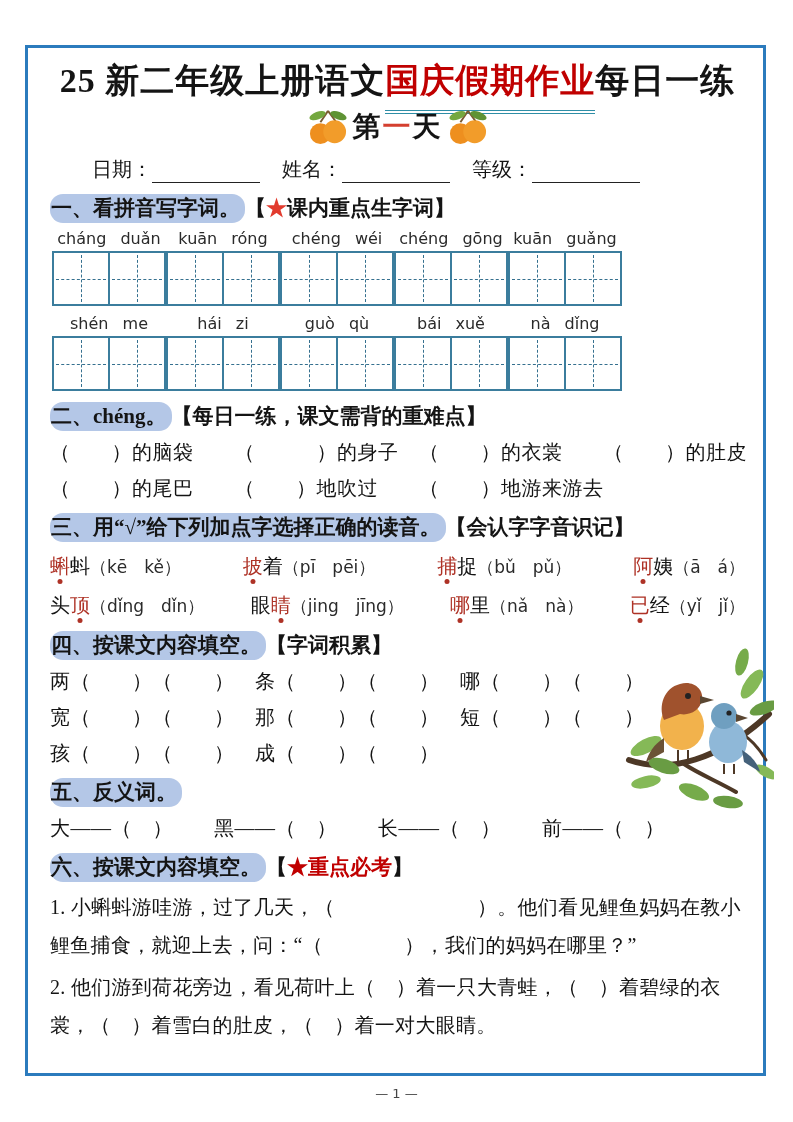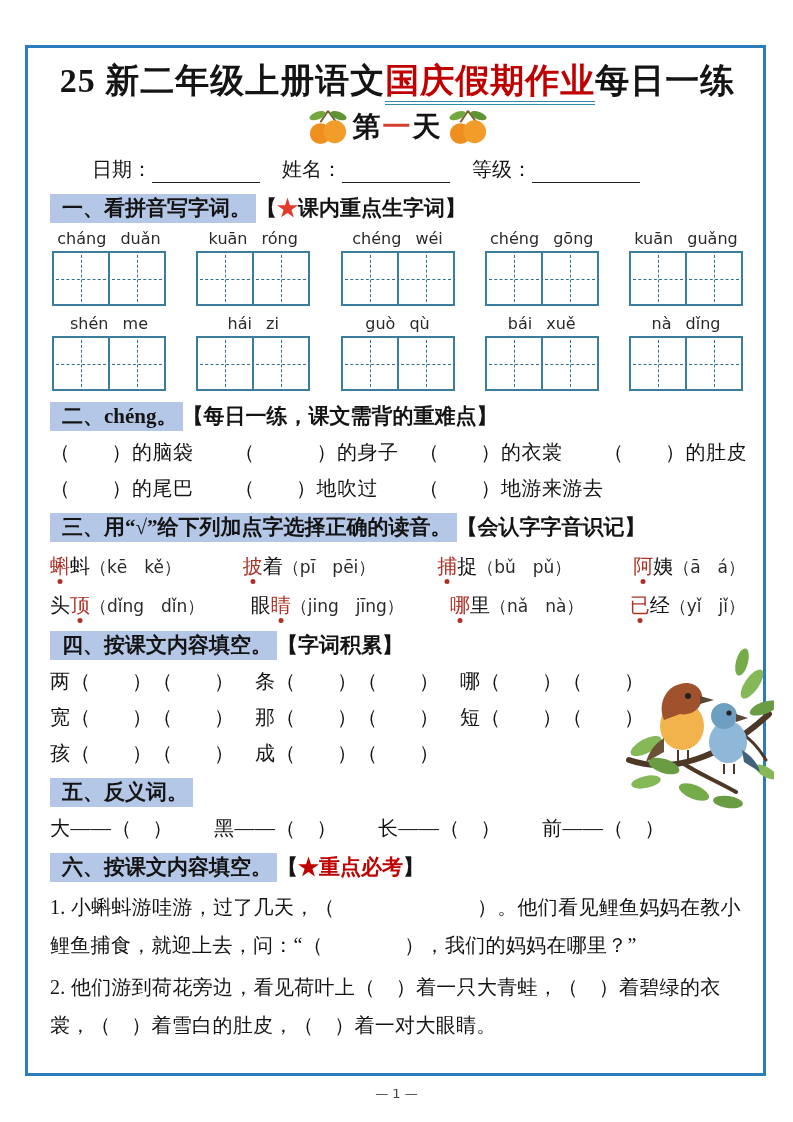--- a/index.html
+++ b/index.html
@@ -6,34 +6,34 @@
   .page {
     position:relative; width:793px; height:1122px; background:#ffffff;
     font-family:"Liberation Serif", serif; color:#141414; overflow:hidden;
   }
   .frame {
     position:absolute; left:25px; top:45px; width:741px; height:1031px;
     border:3px solid #2b7bbd; box-sizing:border-box;
     padding:8px 18px 0 22px; overflow:hidden;
   }
   .title { margin:2px 0 0; text-align:center; font-size:34px; font-weight:700; letter-spacing:1px; }
-  .title-red { color:#c00000; border-bottom:4px double #2f8ea6; padding-bottom:2px; }
+  .title-red { color:#c00000; border-bottom:4px double #2f8ea6; padding-bottom:11px; }
   .dayrow { display:flex; justify-content:center; align-items:center; gap:4px; margin-top:4px; }
   .daytext { font-size:28px; font-weight:700; letter-spacing:2px; }
   .day-red { color:#d43f2f; }
   .inforow { display:flex; margin:10px 0 2px 42px; gap:22px; font-size:20px; }
   .infofield { display:flex; align-items:flex-end; }
   .blankline { display:inline-block; width:108px; border-bottom:1.5px solid #222; height:22px; }
 
   .sechead { font-size:21px; font-weight:700; margin:11px 0 7px; }
-  .hl { background:#b4c7e7; padding:2px 5px 3px 12px; }
+  .hl { background:#b4c7e7; padding:2px 5px 3px 1px;border-radius:13px; }
   .star { color:#e23b2e; }
   .redtag { color:#c00000; }
 
-  .pinrow { display:flex; justify-content:space-between; margin:2px 2px 8px 2px; }
+  .pinrow { display:flex; justify-content:flex-start; margin:2px 2px 8px 2px; }
   .pblock { display:flex; flex-direction:column; align-items:center; }
   .pinyin { font-family:"DejaVu Sans", sans-serif; font-size:16px; color:#2a2a2a; margin-bottom:3px; word-spacing:9px; white-space:nowrap; }
   .tzg { display:flex; border:2px solid #3b7d9d; }
   .cell { width:54px; height:51px; position:relative; }
   .cell + .cell { border-left:2px solid #3b7d9d; }
   .cell::before { content:""; position:absolute; left:50%; top:2px; bottom:2px; border-left:1px dashed #35708f; }
   .cell::after  { content:""; position:absolute; top:50%; left:2px; right:2px; border-top:1px dashed #35708f; }
 
   .bodyline { font-size:20px; margin:9px 0; letter-spacing:0.5px; white-space:nowrap; }
   .s3row { display:flex; justify-content:space-between; font-size:20px; margin:12px 0; white-space:nowrap; }

